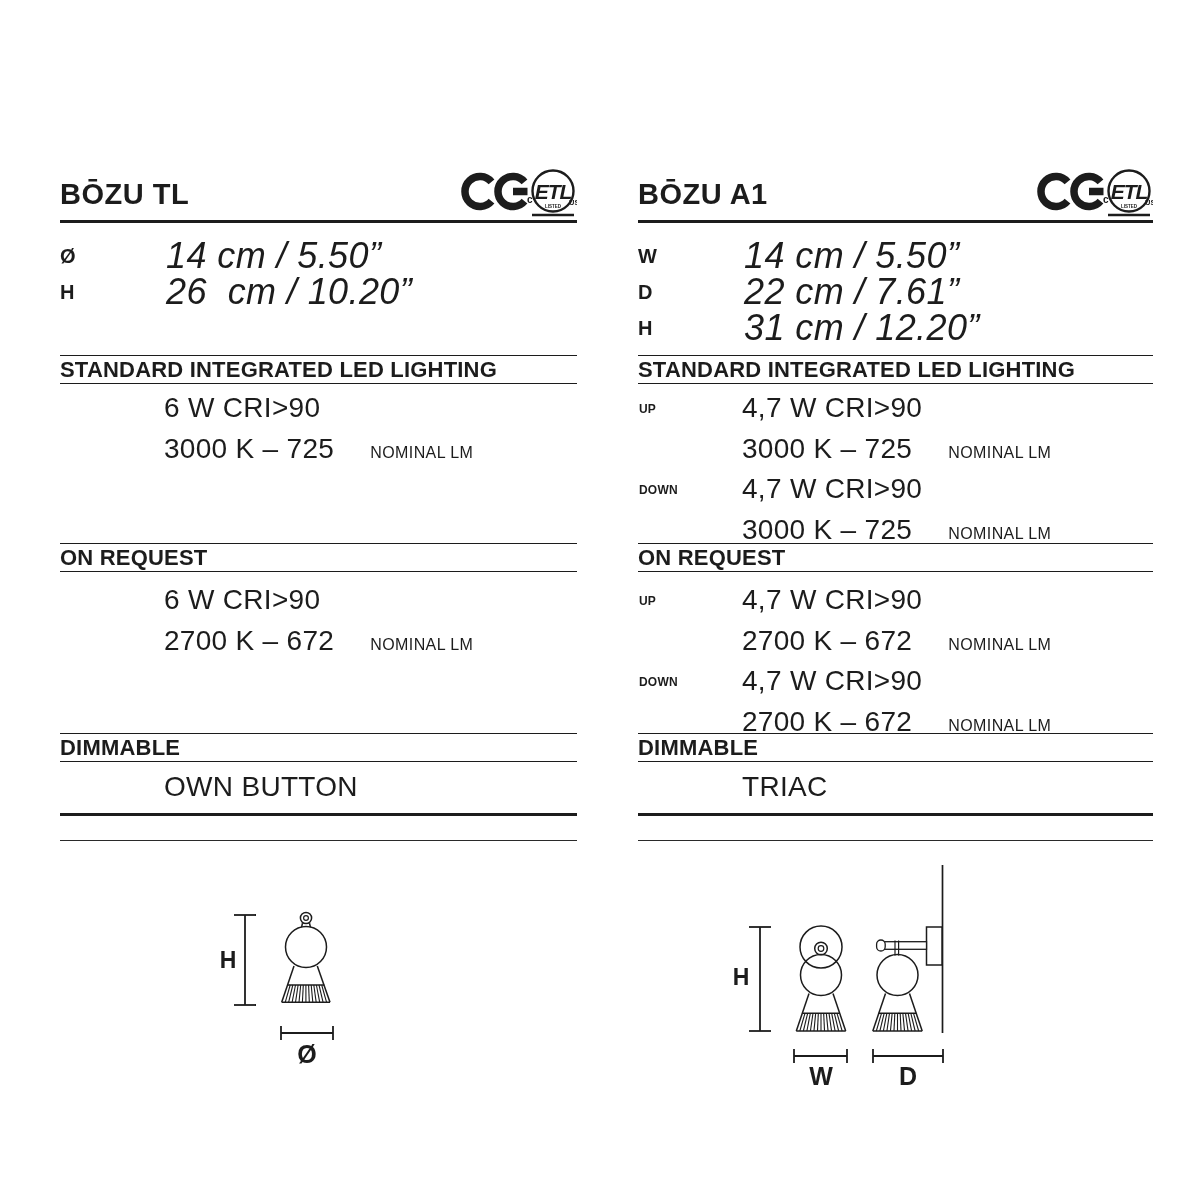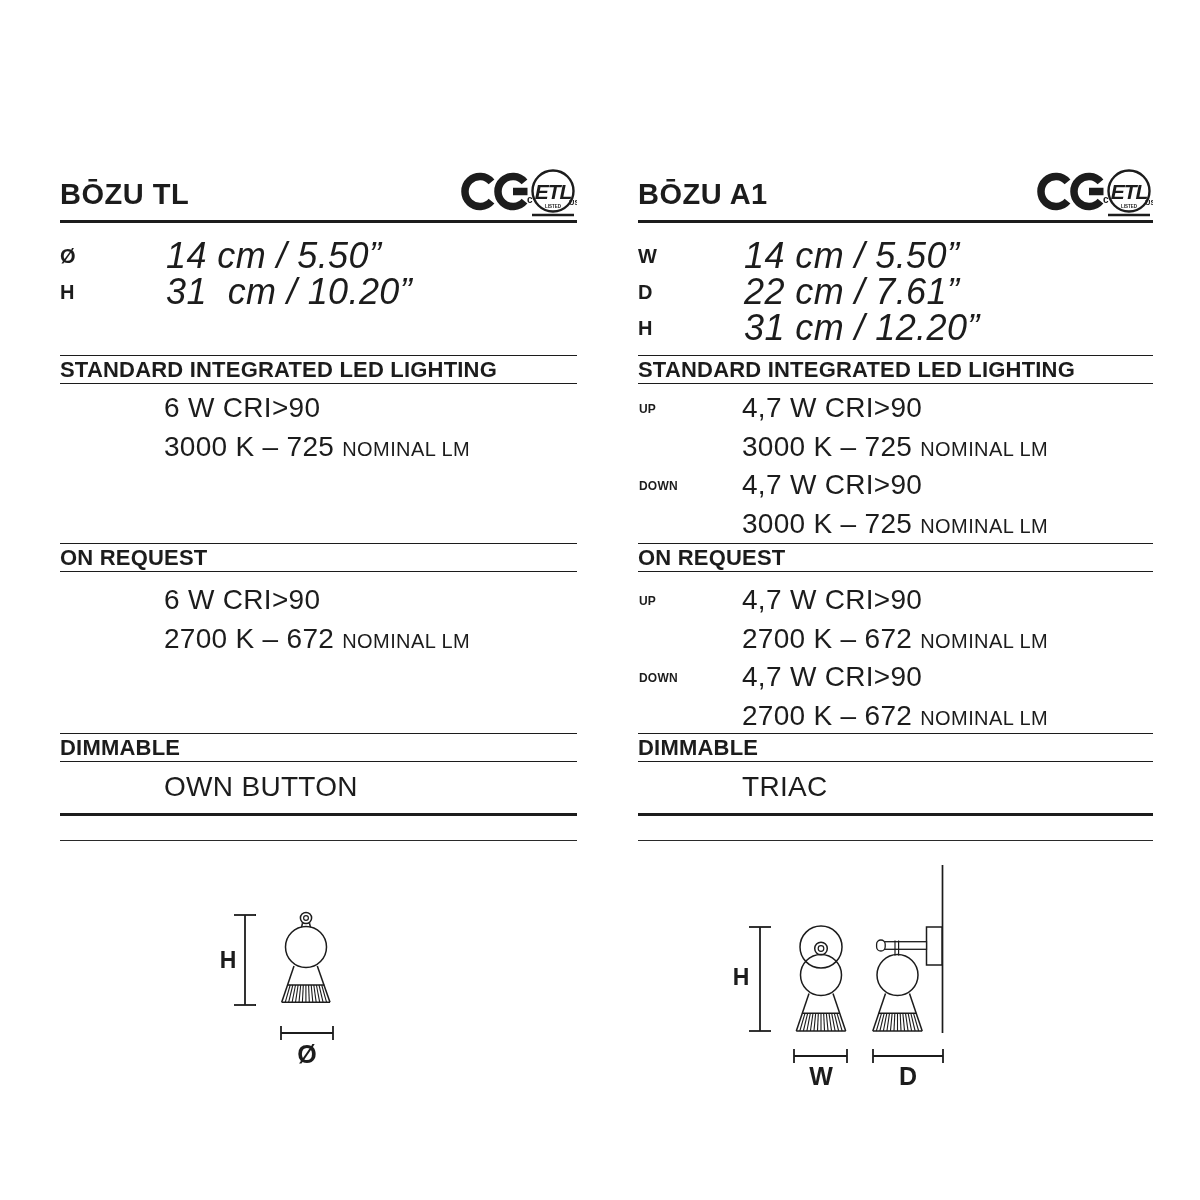--- a/index.html
+++ b/index.html
@@ -25,21 +25,21 @@
     display:flex;align-items:center;font-size:22px;font-weight:bold;letter-spacing:0.2px;}
   .sec-body{box-sizing:border-box;position:relative;}
   .body-a{height:159px;padding-top:6px;}
   .body-b{height:161px;padding-top:10px;}
   .body-c{height:54px;padding-top:7px;border-bottom:3px solid #1c1c1c;}
 
   .group{position:relative;}
   .group-label{position:absolute;left:1px;top:0;height:37px;display:flex;align-items:center;
     font-size:12px;font-weight:bold;letter-spacing:0.2px;}
   .spec-line{margin-left:104px;line-height:36.5px;font-size:28px;white-space:nowrap;letter-spacing:0.3px;}
-  .spec-line .small{font-size:20px;letter-spacing:0.4px;}
+  .spec-line .small{font-size:16px;letter-spacing:0.4px;margin-left:28px;}
 
   .rule-thin{margin-top:24px;border-top:1.6px solid #2a2a2a;height:0;}
   .diagram{display:block;}
   svg text{font-family:"Liberation Sans","DejaVu Sans",sans-serif;}
 </style>
 </head>
 <body>
 
 <div class="col col-tl">
 
@@ -62,21 +62,21 @@
     </svg>
   </div>
 
   <div class="dims">
     <div class="dim-row">
       <span class="dim-label">Ø</span>
       <span class="dim-value">14 cm / 5.50”</span>
     </div>
     <div class="dim-row">
       <span class="dim-label">H</span>
-      <span class="dim-value">31  cm / 10.20”</span>
+      <span class="dim-value">26  cm / 10.20”</span>
     </div>
   </div>
 
   <div class="sec-head">STANDARD INTEGRATED LED LIGHTING</div>
   <div class="sec-body body-a">
     <div class="group">
       <span class="group-label"></span>
       <div class="spec-line"><span>6 W CRI&gt;90</span><span class="small"></span></div>
       <div class="spec-line"><span>3000 K – 725 </span><span class="small">NOMINAL LM</span></div>
     </div>

